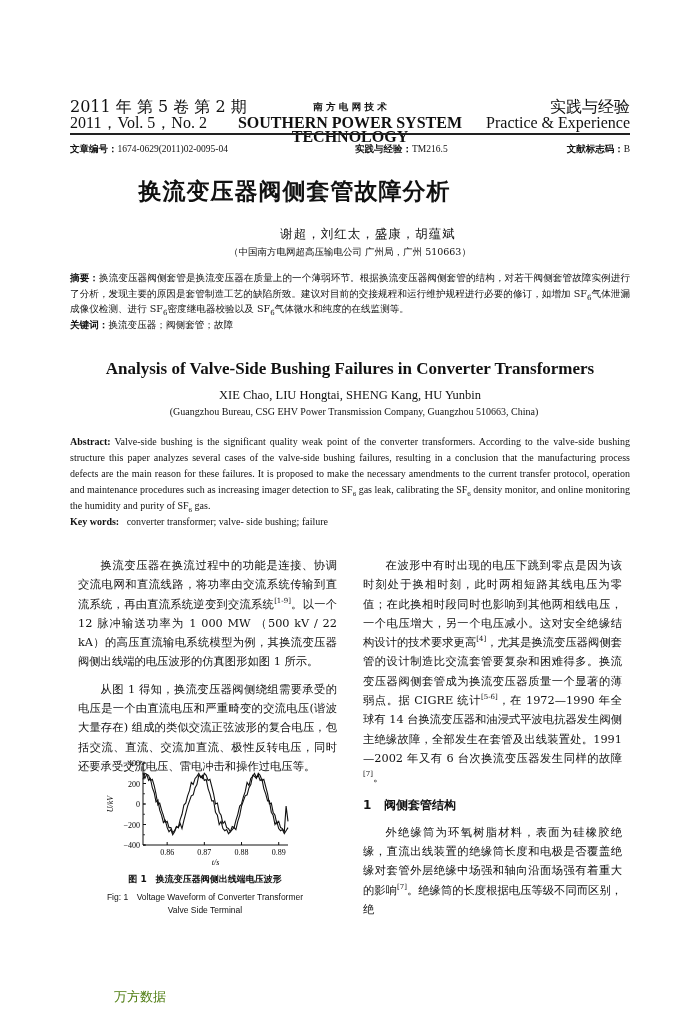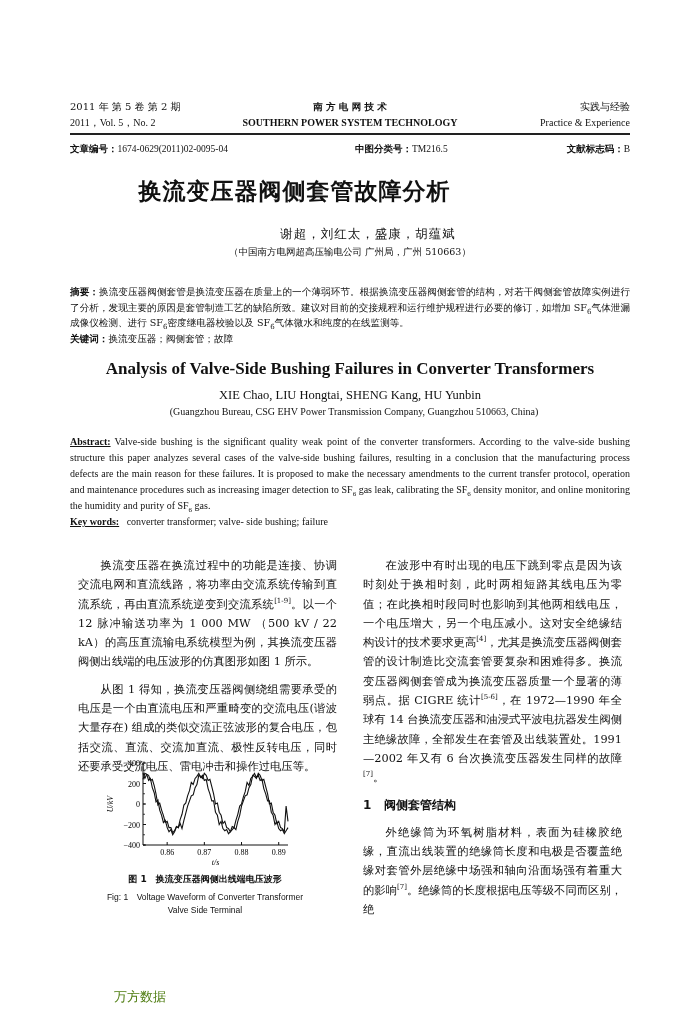--- a/index.html
+++ b/index.html
@@ -1,35 +1,35 @@
 <!DOCTYPE html>
 <html><head>
 <meta charset="utf-8">
 <style>
   html, body { margin: 0; padding: 0; background: #ffffff; }
   body { width: 700px; height: 1023px; position: relative; overflow: hidden;
          font-family: "DejaVu Serif", "Liberation Serif", serif; color: #111; }
   .abs { position: absolute; }
-  .hdr { font-size: 10px; line-height: 14px; }
+  .hdr { font-size: 16px; line-height: 14px; }
   .hdr-b { font-family: "Liberation Serif", serif; font-weight: bold; }
   .rule-thick { position: absolute; left: 70px; width: 560px; height: 2px; background: #222; }
   .meta { font-size: 9.5px; font-family: "Liberation Serif", serif; }
   .meta b { font-family: "DejaVu Sans", sans-serif; font-weight: bold; }
   .title-cn { position: absolute; left: 0; width: 589px; top: 176px; text-align: center;
               font-family: "DejaVu Sans", sans-serif; font-weight: bold; font-size: 23px; letter-spacing: 1px; }
   .authors-cn { position: absolute; left: 0; width: 700px; top: 226px; text-align: center; font-size: 12.5px; letter-spacing: 1px; margin-left: 18px; }
   .affil-cn { position: absolute; left: 0; width: 700px; top: 246px; text-align: center; font-size: 9.5px; }
-  .abs-cn { position: absolute; left: 70px; width: 560px; top: 284px; font-size: 9.6px; line-height: 15.5px; text-align: justify; }
+  .abs-cn { position: absolute; left: 70px; width: 560px; top: 270px; font-size: 9.6px; line-height: 15.5px; text-align: justify; }
   .abs-cn .lbl { font-weight: bold; font-family: "DejaVu Sans", sans-serif; }
   .title-en { position: absolute; left: 0; width: 700px; top: 359px; text-align: center;
               font-family: "Liberation Serif", serif; font-weight: bold; font-size: 17px; }
   .authors-en { position: absolute; left: 0; width: 700px; top: 388px; text-align: center; font-family: "Liberation Serif", serif; font-size: 12.5px; }
   .affil-en { position: absolute; left: 4px; width: 700px; top: 406px; text-align: center; font-family: "Liberation Serif", serif; font-size: 10px; }
   .abs-en { position: absolute; left: 70px; width: 560px; top: 434px; font-family: "Liberation Serif", serif; font-size: 10px; line-height: 16px; text-align: justify; }
-  .abs-en .lbl { font-weight: bold; text-decoration: underline; }
+  .abs-en .lbl { font-weight: bold; }
   .col { position: absolute; width: 275px; font-size: 11.3px; line-height: 19.3px; text-align: justify; }
   .col p { margin: 8px; text-indent: 2em; }
   .col p.noind { text-indent: 0; }
   sup { font-size: 7px; line-height: 0; vertical-align: super; }
   sub { font-size: 7px; line-height: 0; }
   .sec { font-family: "DejaVu Sans", sans-serif; font-weight: bold; font-size: 12px; margin: 10px 0 8px 0; text-indent: 0 !important; }
   .fig-cap-cn { position: absolute; left: 60px; width: 290px; text-align: center; top: 873px; font-family: "DejaVu Sans", sans-serif; font-weight: bold; font-size: 9px; }
   .fig-cap-en { position: absolute; left: 60px; width: 290px; text-align: center; top: 891px; font-family: "Liberation Sans", sans-serif; font-size: 8.5px; line-height: 13px; }
   .footer { position: absolute; left: 70px; top: 988px; font-family: "DejaVu Sans", sans-serif; font-size: 13px; color: #4d7c0f; margin-left: 44px; }
   svg text { font-family: "Liberation Serif", serif; }
@@ -39,21 +39,21 @@
 
 <div class="abs hdr" style="left:70px; top:100px;">2011 年 第 5 卷 第 2 期</div>
 <div class="abs hdr" style="left:70px; top:116px; font-family:'Liberation Serif',serif;">2011，Vol. 5，No. 2</div>
 <div class="abs hdr" style="left:200px; width:300px; top:100px; text-align:center; font-weight:bold; font-family:'DejaVu Sans',sans-serif; font-size:9.5px;">南 方 电 网 技 术</div>
 <div class="abs hdr hdr-b" style="left:200px; width:300px; top:116px; text-align:center;">SOUTHERN POWER SYSTEM TECHNOLOGY</div>
 <div class="abs hdr" style="right:70px; top:100px; text-align:right;">实践与经验</div>
 <div class="abs hdr" style="right:70px; top:116px; text-align:right; font-family:'Liberation Serif',serif;">Practice &amp; Experience</div>
 <div class="rule-thick" style="top:133px;"></div>
 
 <div class="abs meta" style="left:70px; top:143px;"><b>文章编号：</b><span>1674-0629(2011)02-0095-04</span></div>
-<div class="abs meta" style="left:355px; top:143px;"><b>中图分类号：</b><span>TM216.5</span></div>
+<div class="abs meta" style="left:355px; top:143px;"><b>实践与经验：</b><span>TM216.5</span></div>
 <div class="abs meta" style="right:70px; top:143px;"><b>文献标志码：</b><span>B</span></div>
 
 <div class="title-cn">换流变压器阀侧套管故障分析</div>
 <div class="authors-cn">谢超，刘红太，盛康，胡蕴斌</div>
 <div class="affil-cn">（中国南方电网超高压输电公司 广州局，广州 510663）</div>
 
 <div class="abs-cn">
   <span class="lbl">摘要：</span><span>换流变压器阀侧套管是换流变压器在质量上的一个薄弱环节。根据换流变压器阀侧套管的结构，对若干阀侧套管故障实例进行了分析，发现主要的原因是套管制造工艺的缺陷所致。建议对目前的交接规程和运行维护规程进行必要的修订，如增加 SF</span><sub>6</sub><span>气体泄漏成像仪检测、进行 SF</span><sub>6</sub><span>密度继电器校验以及 SF</span><sub>6</sub><span>气体微水和纯度的在线监测等。</span><br>
   <span class="lbl">关键词：</span><span>换流变压器；阀侧套管；故障</span>
 </div>

